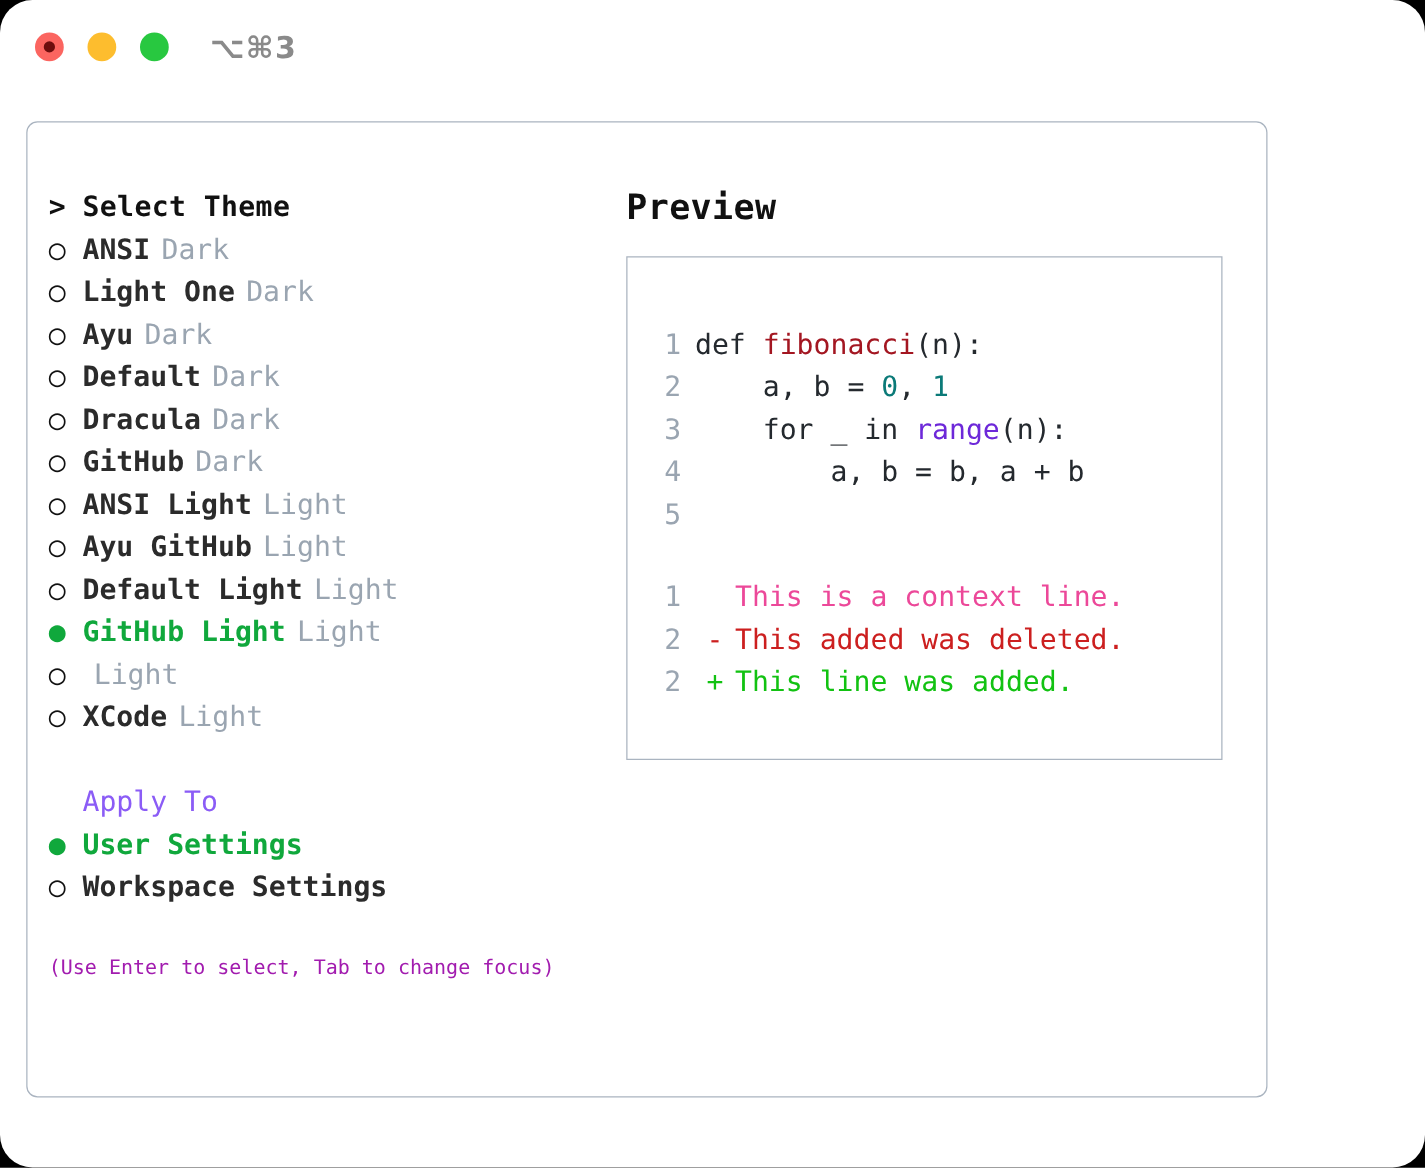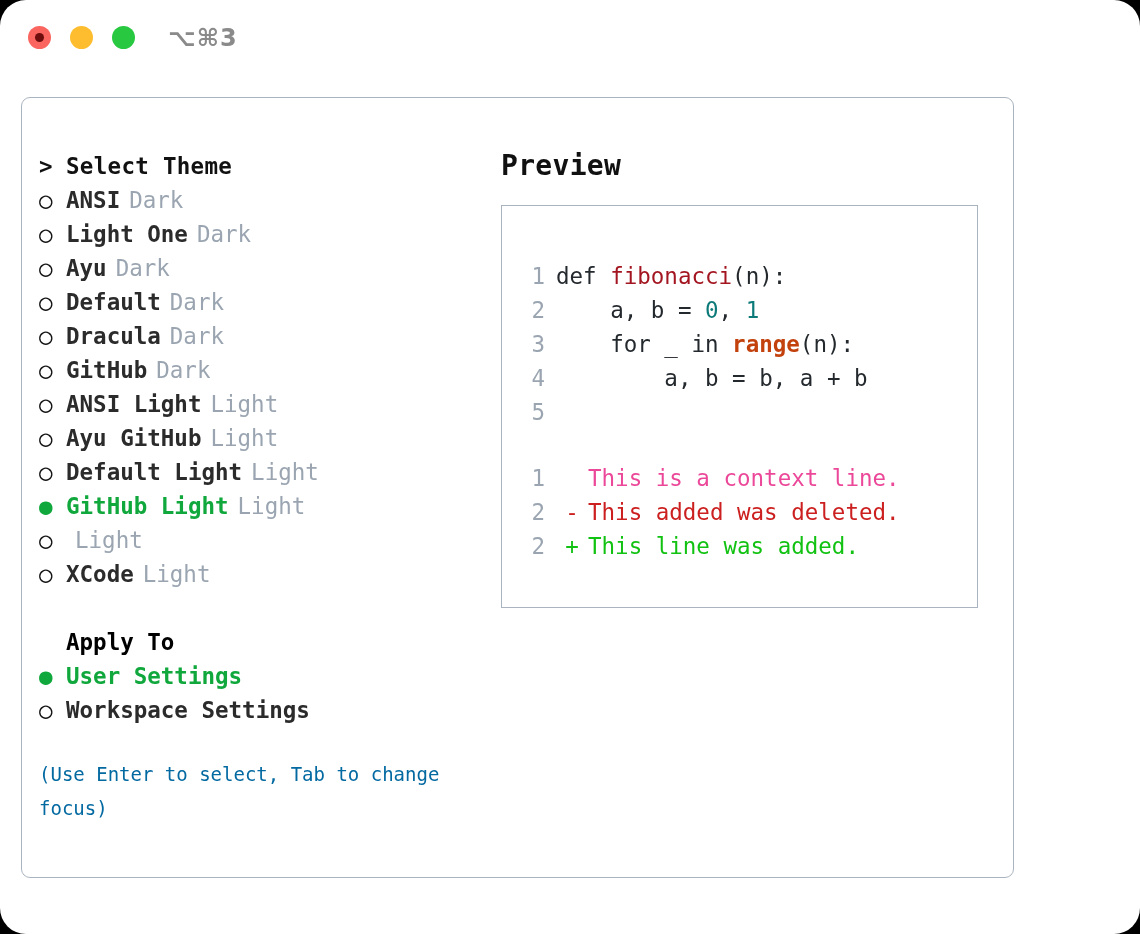--- a/index.html
+++ b/index.html
@@ -139,28 +139,28 @@
     margin-left: 9px;
     text-align: center;
   }
 
   .row.selected .marker,
   .row.selected .label { color: #10a83c; }
 
   .spacer-row { height: 34px; }
 
   .subheader .label {
-    font-weight: 700;
-    color: #000000;
+    font-weight: 400;
+    color: #8b5cf6;
   }
 
   .hint {
     margin-top: 30px;
-    color: #0369a1;
-    font-size: 19px;
+    color: #a21caf;
+    font-size: 16px;
     line-height: 34px;
     width: 410px;
     white-space: normal;
   }
 
   
   .col-right {
     position: absolute;
     left: 479px;
     top: 51px;
@@ -201,21 +201,21 @@
     color: #9aa5b1;
     width: 24px;
     flex: 0 0 24px;
     text-align: right;
     margin-right: 11px;
   }
   .code-text { color: #24292e; }
 
   .tok-fn    { color: #a31621; }
   .tok-num   { color: #0b7a78; }
-  .tok-call  { color: #c2410c; font-weight: bold; }
+  .tok-call  { color: #6d28d9; }
 
   .diff {
     position: absolute;
     left: 19px;
     top: 255px;
     font-size: 22.5px;
     line-height: 34px;
   }
   .diff-line {
     display: flex;

